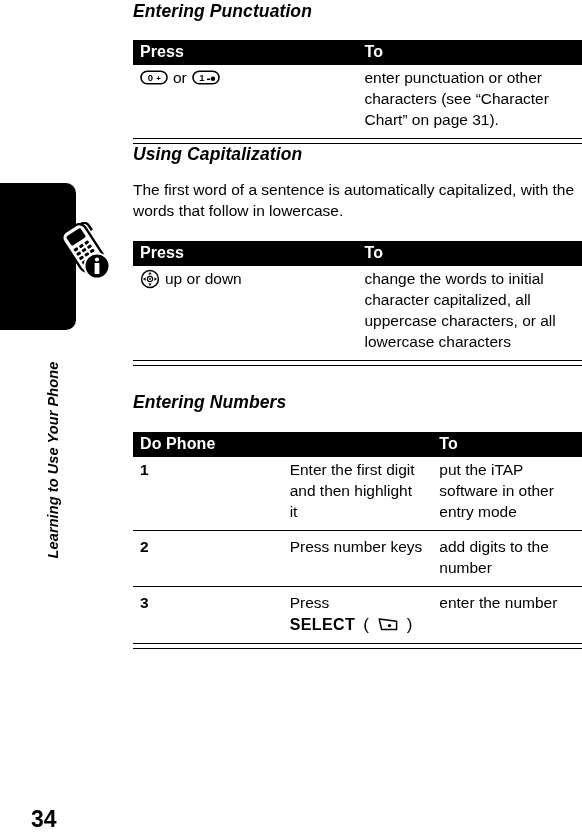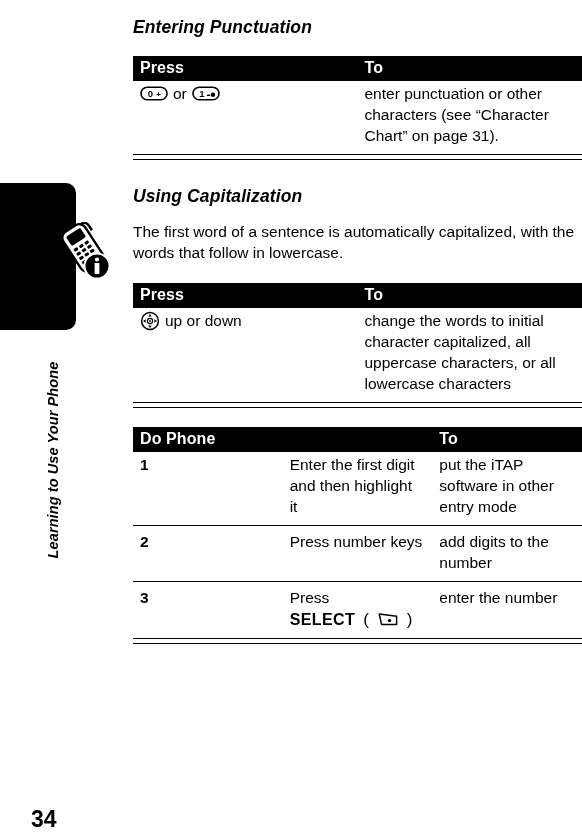--- a/index.html
+++ b/index.html
@@ -59,21 +59,21 @@
     left: 31px;
     top: 806px;
     font-size: 23px;
     font-weight: bold;
   }
 
   
   #content {
     position: absolute;
     left: 133px;
-    top: 16px;
+    top: 0;
     width: 449px;
   }
   h2.section-heading {
     margin: 0;
     font-size: 17.5px;
     font-weight: bold;
     font-style: italic;
     letter-spacing: 0.1px;
   }
   .body-para {
@@ -204,21 +204,21 @@
               </svg>
             </span>
           </span>
         </td>
         <td>enter punctuation or other characters (see “Character Chart” on page 31).</td>
       </tr>
     </tbody>
   </table>
   <div class="tbl-foot"></div>
 
-  <h2 class="section-heading" style="margin-top:26px;">Using Capitalization</h2>
+  <h2 class="section-heading" style="">Using Capitalization</h2>
 
   <p class="body-para" style="margin-top:14px;">The first word of a sentence is automatically capitalized, with the words that follow in lowercase.</p>
 
   <table class="ref" style="margin-top:20px;">
     <thead>
       <tr>
         <th class="press-cell">Press</th>
         <th>To</th>
       </tr>
     </thead>
@@ -239,20 +239,21 @@
             </span>
             <span>up or down</span>
           </span>
         </td>
         <td>change the words to initial character capitalized, all uppercase characters, or all lowercase characters</td>
       </tr>
     </tbody>
   </table>
   <div class="tbl-foot"></div>
 
+  <h2 class="section-heading" style="margin-top:26px;">Entering Numbers</h2>
 
   <table class="ref" style="margin-top:19px;">
     <thead>
       <tr>
         <th colspan="2">Do Phone</th>
         <th>To</th>
       </tr>
     </thead>
     <tbody>
       <tr>

